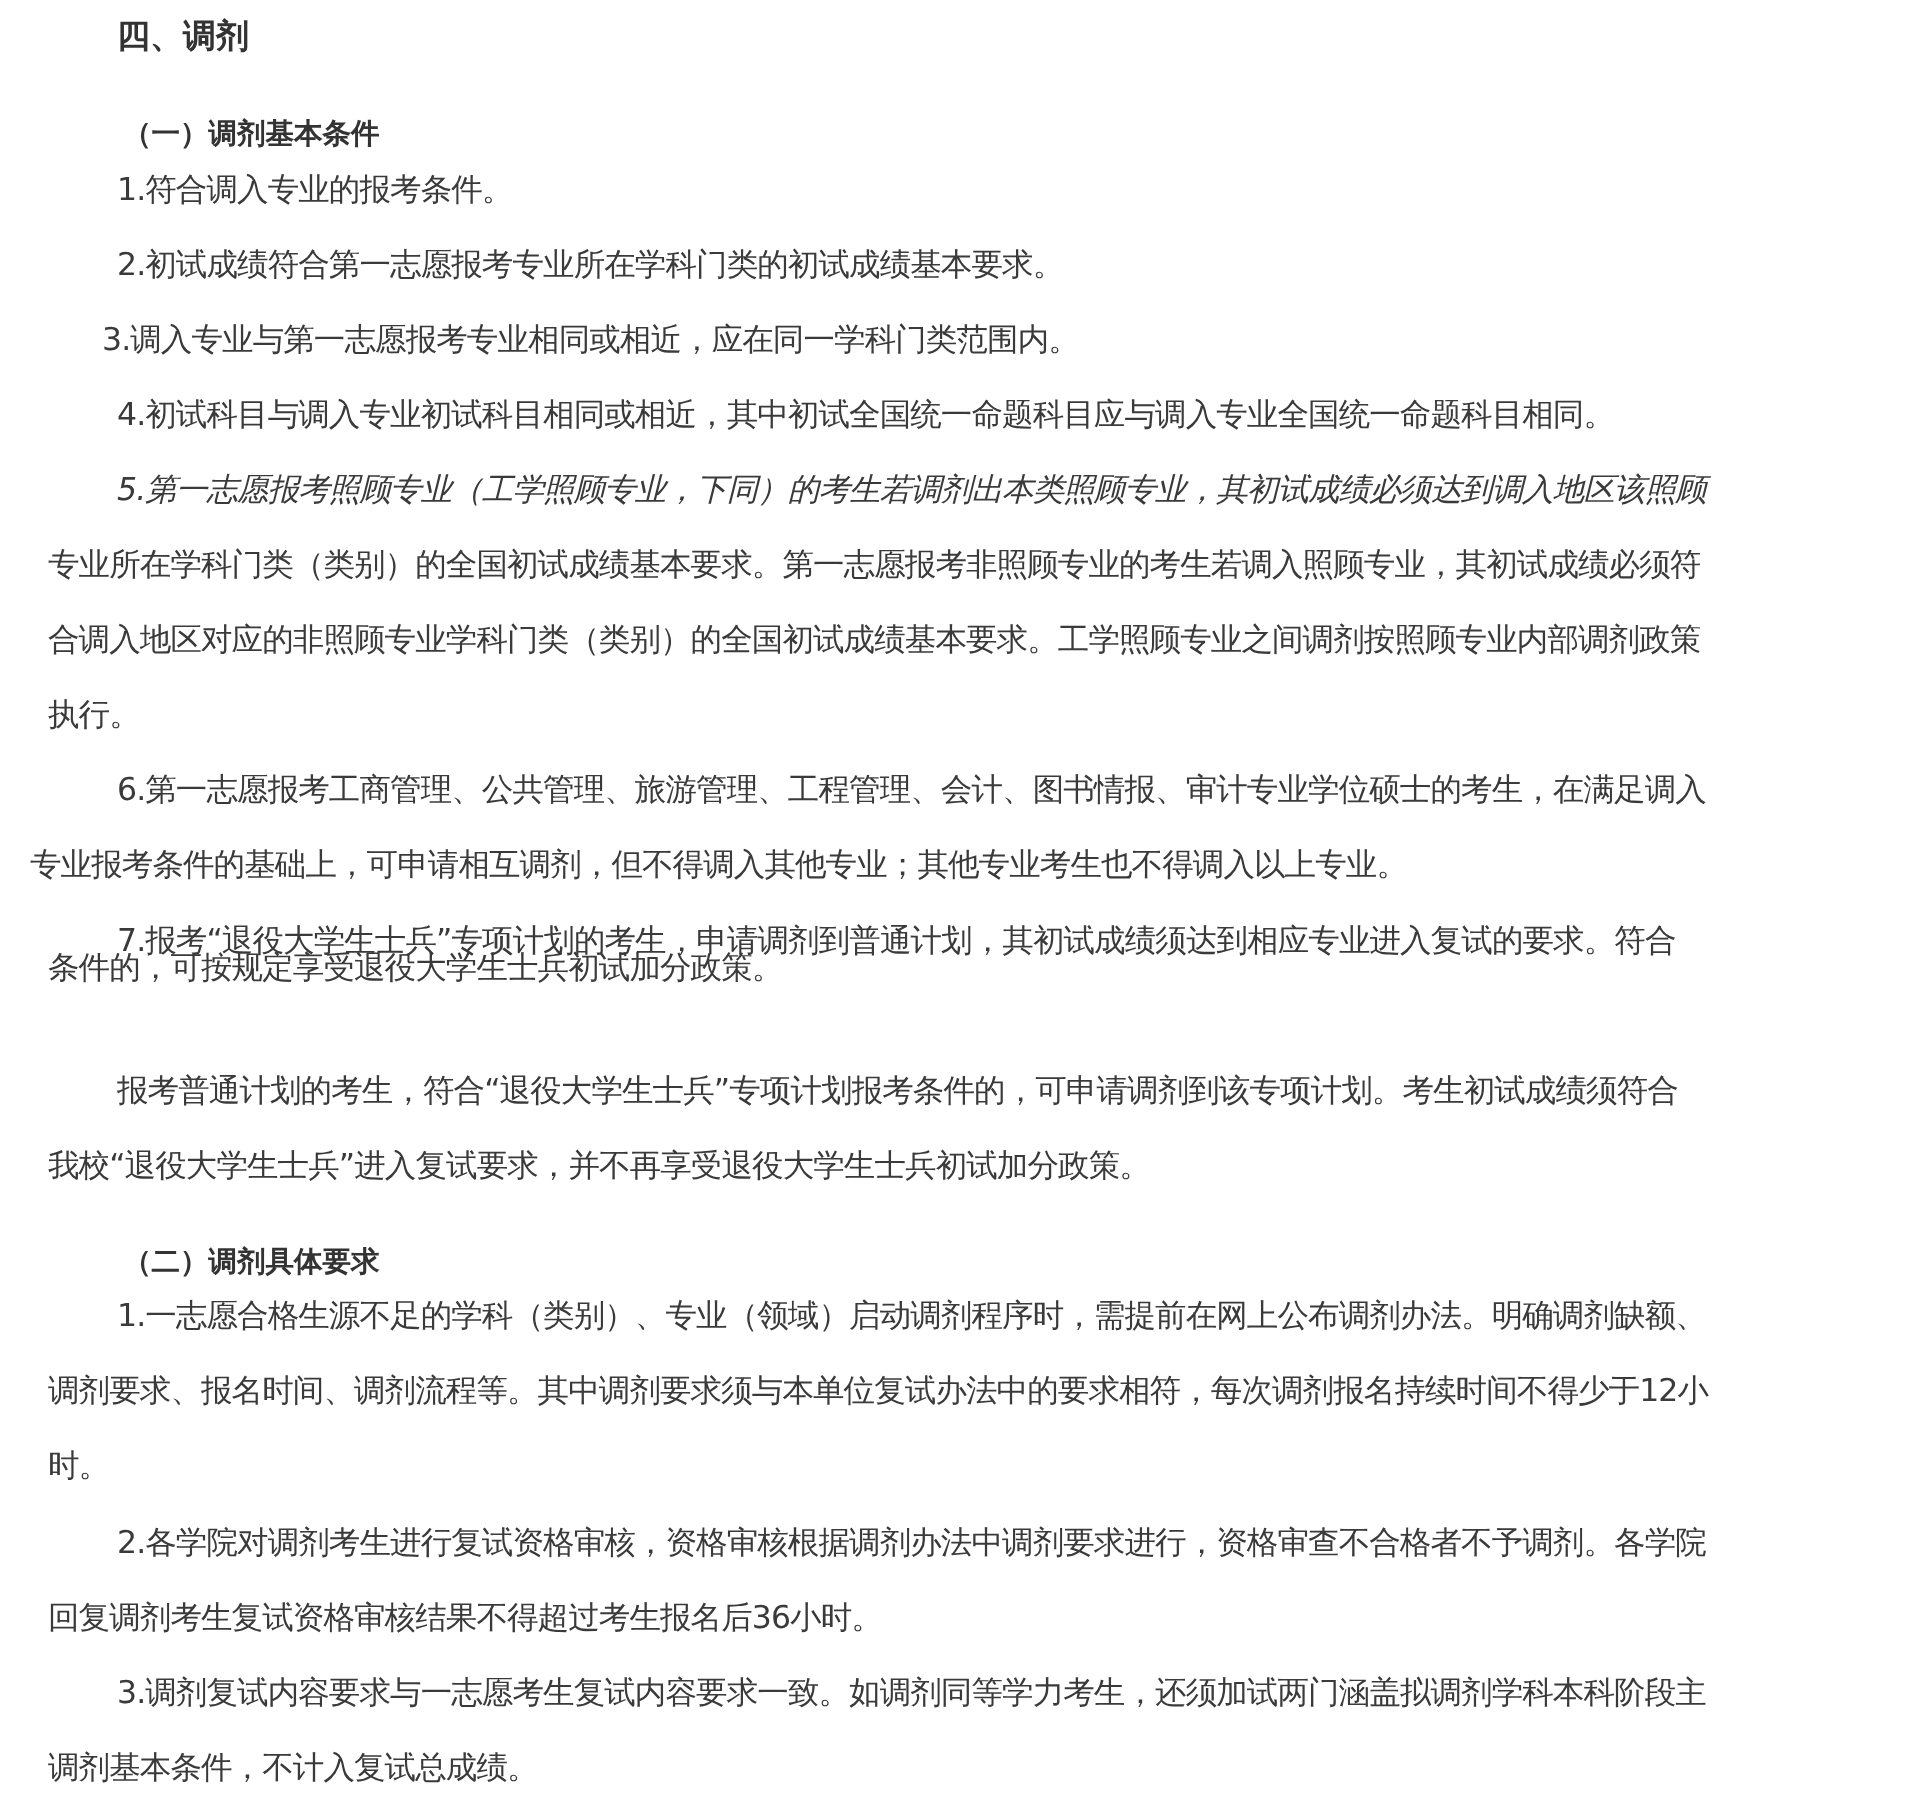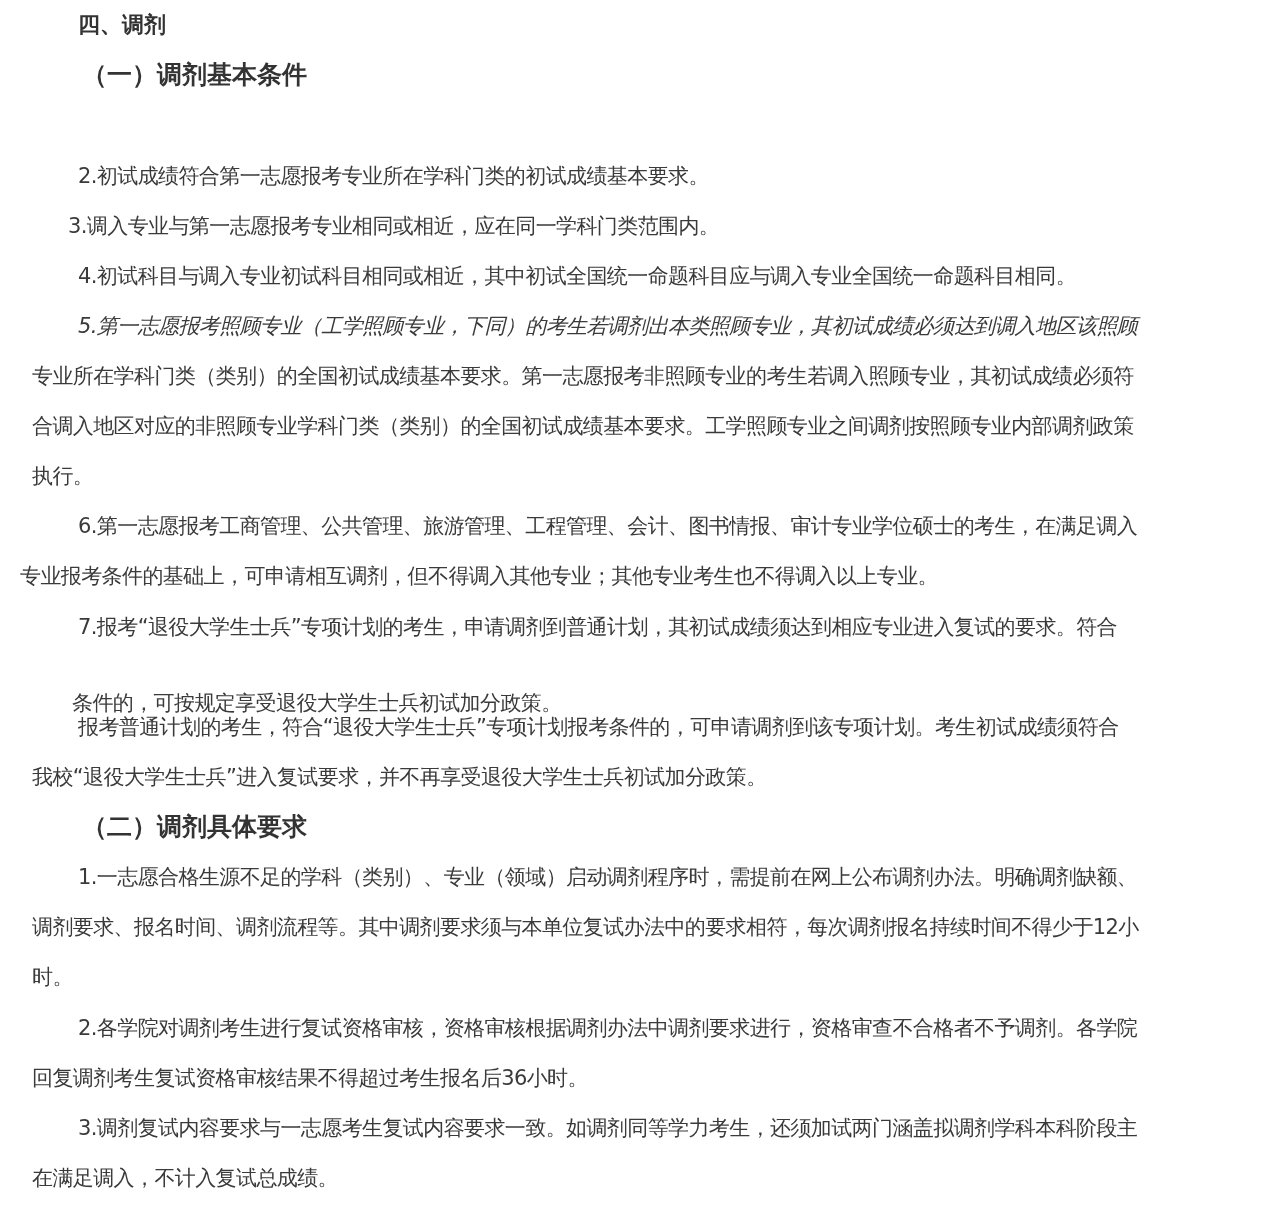--- a/index.html
+++ b/index.html
@@ -8,52 +8,53 @@
       font-family: "DejaVu Sans", "Liberation Sans", sans-serif;
       color:#333333;
     }
     .doc { position:relative; width:1280px; height:848px; }
     .line {
       position:absolute; left:0; white-space:nowrap;
       font-size:21px; line-height:30px; letter-spacing:-0.6px;
       color:#3a3a3a;
     }
     .h1 { font-weight:bold; font-size:22px; color:#333; letter-spacing:0; }
-    .h2 { font-weight:bold; font-size:25px; color:#333; letter-spacing:0; }
+    .h2 { font-weight:bold; font-size:19px; color:#333; letter-spacing:0;margin-top:14px; }
   </style>
 </head>
 <body>
 
 <div class="doc">
   <div class="line h1" style="top:10px; left:78px;">四、调剂</div>
 
   <div class="line h2" style="top:60px; left:82px;">（一）调剂基本条件</div>
 
+  <div class="line" style="top:111px; left:78px;">1.符合调入专业的报考条件。</div>
   <div class="line" style="top:161px; left:78px;">2.初试成绩符合第一志愿报考专业所在学科门类的初试成绩基本要求。</div>
   <div class="line" style="top:211px; left:68px;">3.调入专业与第一志愿报考专业相同或相近，应在同一学科门类范围内。</div>
   <div class="line" style="top:261px; left:78px;">4.初试科目与调入专业初试科目相同或相近，其中初试全国统一命题科目应与调入专业全国统一命题科目相同。</div>
 
   <div class="line" style="top:311px; left:78px;font-style:italic;">5.第一志愿报考照顾专业（工学照顾专业，下同）的考生若调剂出本类照顾专业，其初试成绩必须达到调入地区该照顾</div>
   <div class="line" style="top:361px; left:32px;">专业所在学科门类（类别）的全国初试成绩基本要求。第一志愿报考非照顾专业的考生若调入照顾专业，其初试成绩必须符</div>
   <div class="line" style="top:411px; left:32px;">合调入地区对应的非照顾专业学科门类（类别）的全国初试成绩基本要求。工学照顾专业之间调剂按照顾专业内部调剂政策</div>
   <div class="line" style="top:461px; left:32px;">执行。</div>
 
   <div class="line" style="top:511px; left:78px;">6.第一志愿报考工商管理、公共管理、旅游管理、工程管理、会计、图书情报、审计专业学位硕士的考生，在满足调入</div>
   <div class="line" style="top:561px; left:20px;">专业报考条件的基础上，可申请相互调剂，但不得调入其他专业；其他专业考生也不得调入以上专业。</div>
 
   <div class="line" style="top:612px; left:78px;">7.报考“退役大学生士兵”专项计划的考生，申请调剂到普通计划，其初试成绩须达到相应专业进入复试的要求。符合</div>
-  <div class="line" style="top:688px; left:32px;margin-left:40px;">条件的，可按规定享受退役大学生士兵初试加分政策。</div>
+  <div class="line" style="top:630px; left:32px;">条件的，可按规定享受退役大学生士兵初试加分政策。</div>
 
   <div class="line" style="top:762px; left:32px;">我校“退役大学生士兵”进入复试要求，并不再享受退役大学生士兵初试加分政策。</div>
   <div class="line" style="top:712px; left:78px;">报考普通计划的考生，符合“退役大学生士兵”专项计划报考条件的，可申请调剂到该专项计划。考生初试成绩须符合</div>
 
   <div class="line h2" style="top:812px; left:82px;">（二）调剂具体要求</div>
 
   <div class="line" style="top:862px; left:78px;">1.一志愿合格生源不足的学科（类别）、专业（领域）启动调剂程序时，需提前在网上公布调剂办法。明确调剂缺额、</div>
   <div class="line" style="top:912px; left:32px;">调剂要求、报名时间、调剂流程等。其中调剂要求须与本单位复试办法中的要求相符，每次调剂报名持续时间不得少于12小</div>
   <div class="line" style="top:962px; left:32px;">时。</div>
 
   <div class="line" style="top:1013px; left:78px;">2.各学院对调剂考生进行复试资格审核，资格审核根据调剂办法中调剂要求进行，资格审查不合格者不予调剂。各学院</div>
   <div class="line" style="top:1063px; left:32px;">回复调剂考生复试资格审核结果不得超过考生报名后36小时。</div>
 
   <div class="line" style="top:1113px; left:78px;">3.调剂复试内容要求与一志愿考生复试内容要求一致。如调剂同等学力考生，还须加试两门涵盖拟调剂学科本科阶段主</div>
-  <div class="line" style="top:1163px; left:32px;">在满足调入，不计入复试总成绩。</div>
+  <div class="line" style="top:1163px; left:32px;">调剂基本条件，不计入复试总成绩。</div>
 </div>
 
 </body></html>

